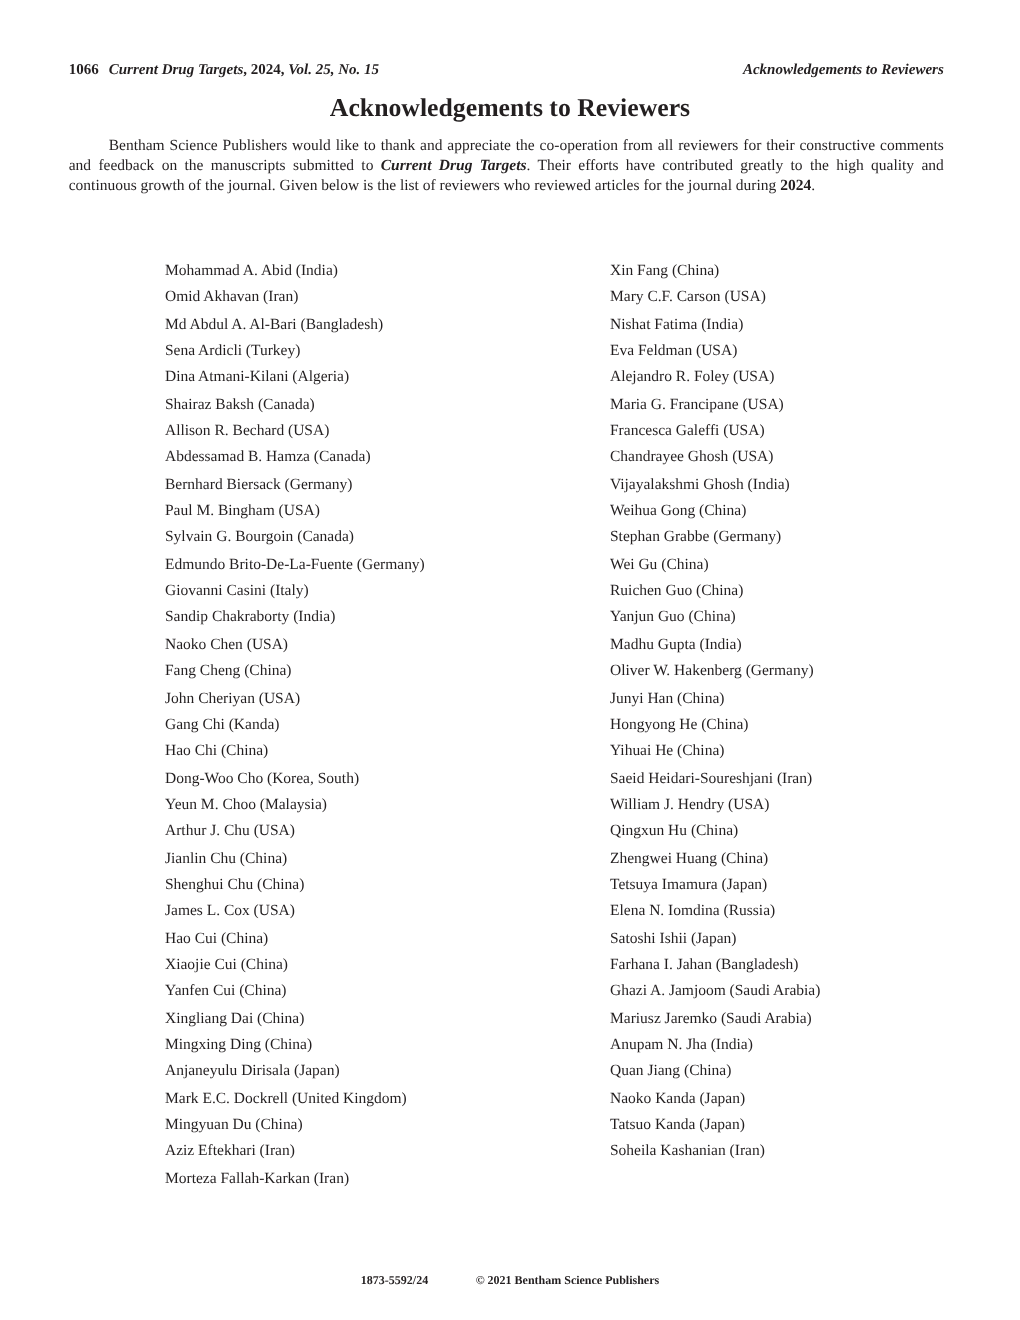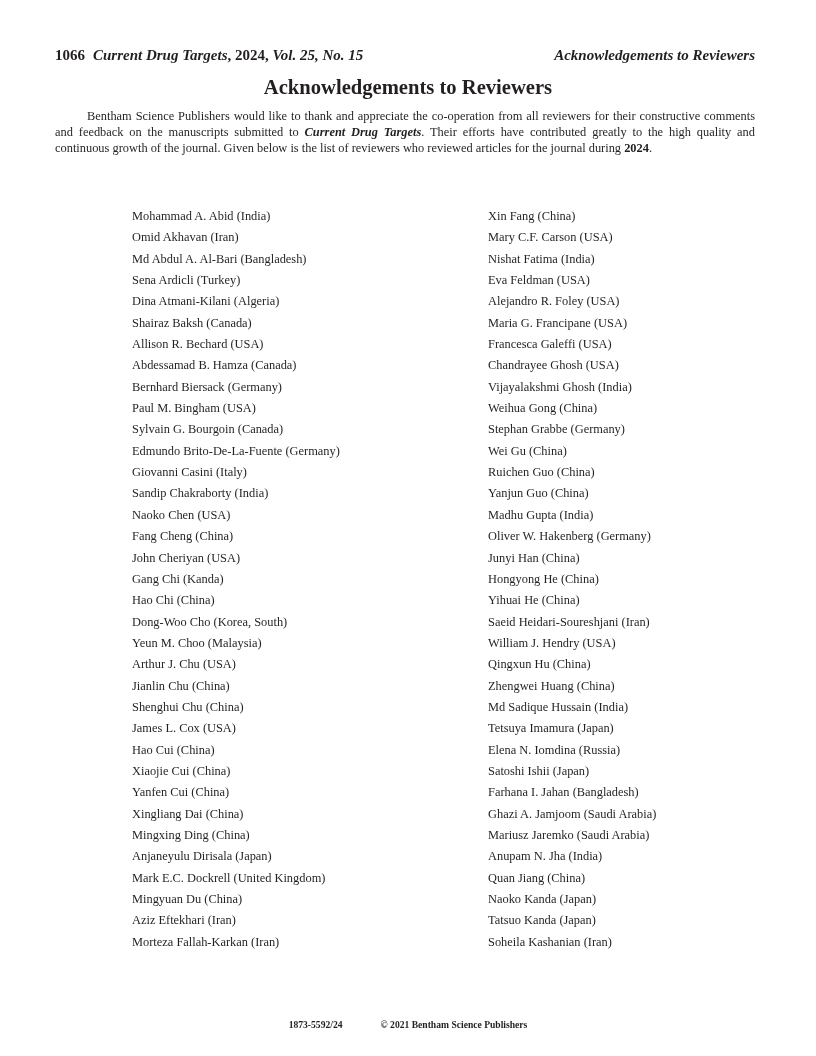--- a/index.html
+++ b/index.html
@@ -2,21 +2,21 @@
 <html><head>
 <meta charset="utf-8">
 <style>
   html, body { margin: 0; padding: 0; background: #ffffff; }
   body {
     width: 816px; height: 1056px; position: relative; overflow: hidden;
     font-family: "Liberation Serif", "DejaVu Serif", serif; color: #231f20;
   }
   .running-header {
     position: absolute; top: 48px; left: 55px; right: 61px; height: 14px;
-    font-size: 15px; font-weight: bold; line-height: 14px;
+    font-size: 12px; font-weight: bold; line-height: 14px;
   }
   .running-header .left { position: absolute; left: 0; top: 0; white-space: nowrap; }
   .running-header .left .page-no { margin-right: 8px; }
   .running-header .left i { font-style: italic; }
   .running-header .right { position: absolute; right: 0; top: 0; font-style: italic; white-space: nowrap; }
   .title {
     position: absolute; top: 74px; left: 0; width: 816px; text-align: center;
     font-size: 20.6px; font-weight: bold; line-height: 26px; margin: 0;
   }
   .intro {
@@ -105,21 +105,20 @@
     <li>Yanjun Guo (China)</li>
     <li>Madhu Gupta (India)</li>
     <li>Oliver W. Hakenberg (Germany)</li>
     <li>Junyi Han (China)</li>
     <li>Hongyong He (China)</li>
     <li>Yihuai He (China)</li>
     <li>Saeid Heidari-Soureshjani (Iran)</li>
     <li>William J. Hendry (USA)</li>
     <li>Qingxun Hu (China)</li>
     <li>Zhengwei Huang (China)</li>
-    <li>Md Sadique Hussain (India)</li>
     <li>Tetsuya Imamura (Japan)</li>
     <li>Elena N. Iomdina (Russia)</li>
     <li>Satoshi Ishii (Japan)</li>
     <li>Farhana I. Jahan (Bangladesh)</li>
     <li>Ghazi A. Jamjoom (Saudi Arabia)</li>
     <li>Mariusz Jaremko (Saudi Arabia)</li>
     <li>Anupam N. Jha (India)</li>
     <li>Quan Jiang (China)</li>
     <li>Naoko Kanda (Japan)</li>
     <li>Tatsuo Kanda (Japan)</li>

